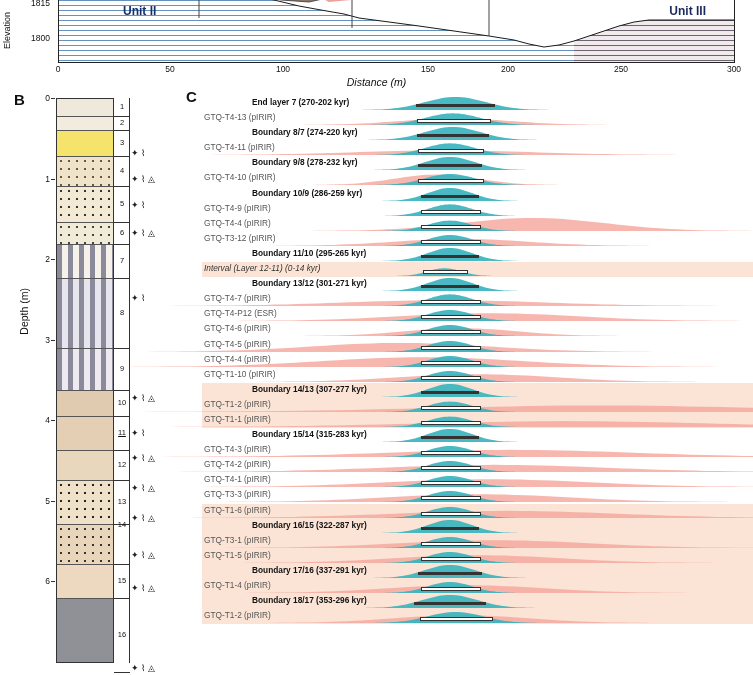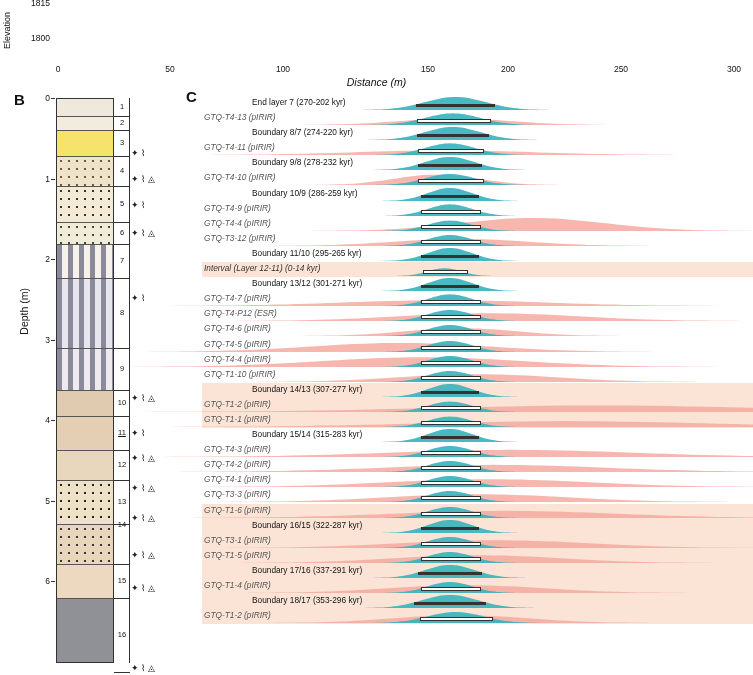--- a/index.html
+++ b/index.html
@@ -45,38 +45,53 @@
   .b-numline{position:absolute;left:0;width:16px;height:1px;background:#333;}
   .b-icons{position:absolute;left:131px;font-size:9px;color:#222;white-space:nowrap;}
 
   
   #panelC{position:absolute;left:186px;top:88px;width:567px;height:587px;}
   #c-letter{position:absolute;left:0px;top:0px;font-size:15px;font-weight:bold;}
   #c-rows{position:absolute;left:16px;top:8px;width:551px;}
   .c-row{position:relative;height:15.1px;}
   .c-row.band{background:#fbe4d5;}
   .c-label{position:absolute;left:2px;top:1px;font-size:8.3px;white-space:nowrap;}
-  .c-label.bold{font-weight:normal;color:#111;padding-left:48px;}
-  .c-label.sample{font-style:italic;color:#555;}
+  .c-label.bold{font-weight:bold;color:#111;padding-left:48px;}
+  .c-label.sample{color:#555;}
   .c-label.interval{font-style:italic;color:#333;}
   .c-dens{position:absolute;top:0;height:15.1px;}
   .c-dens svg{display:block;overflow:visible;}
   .c-bar{position:absolute;height:3px;background:#333;top:8px;}
   .c-bar.white{background:#fff;border:1px solid #333;height:2px;box-sizing:content-box;}
 </style>
 </head>
 <body>
 
 <div class="fig">
 
   <div id="panelA">
     <div id="a-ylabel">Elevation</div>
     <div class="a-ytick" style="left:20px;top:-2px;">1815</div>
     <div class="a-ytick" style="left:20px;top:33px;">1800</div>
 
+    <div id="a-plot">
+      <div class="a-hatch-blue"></div>
+      <div class="a-unit3"></div>
+      <svg id="a-topo" viewBox="0 0 677 63" preserveAspectRatio="none">
+        <path d="M0,-10 L160,-10 L190,-6 L215,0 L240,6 L262,10 L285,14 L300,18 L330,22 L360,26 L395,31 L430,36 L455,40 L470,44 L485,47 L500,45 L515,41 L530,36 L545,31 L560,26 L575,22 L590,20 L677,20 L677,-10 Z" fill="#ffffff" stroke="none"></path>
+        <path d="M0,-10 L160,-10 L190,-6 L215,0 L240,6 L262,10 L285,14 L300,18 L330,22 L360,26 L395,31 L430,36 L455,40 L470,44 L485,47 L500,45 L515,41 L530,36 L545,31 L560,26 L575,22 L590,20 L677,20" fill="none" stroke="#1b1b1b" stroke-width="1"></path>
+        <path d="M195,-10 L230,-12 L255,-8 L268,-2 L250,2 L222,0 L200,-4 Z" fill="#8a7968" stroke="#333" stroke-width=".8"></path>
+        <path d="M255,-6 L285,-4 L292,0 L270,2 Z" fill="#d9534f" opacity=".55" stroke="none"></path>
+        <line x1="140" y1="-10" x2="140" y2="18" stroke="#444" stroke-width="1"></line>
+        <line x1="293" y1="-10" x2="293" y2="28" stroke="#444" stroke-width="1"></line>
+        <line x1="430" y1="-10" x2="430" y2="36" stroke="#444" stroke-width="1"></line>
+      </svg>
+      <div class="a-unit2-label">Unit II</div>
+      <div class="a-unit3-label">Unit III</div>
+    </div>
 
     <div class="a-xtick" style="left:46px;top:64px;">0</div>
     <div class="a-xtick" style="left:158px;top:64px;">50</div>
     <div class="a-xtick" style="left:271px;top:64px;">100</div>
     <div class="a-xtick" style="left:383px;top:64px;margin-left:33px;">150</div>
     <div class="a-xtick" style="left:496px;top:64px;">200</div>
     <div class="a-xtick" style="left:609px;top:64px;">250</div>
     <div class="a-xtick" style="left:722px;top:64px;">300</div>
     <div id="a-xlabel">Distance (m)</div>
   </div>

